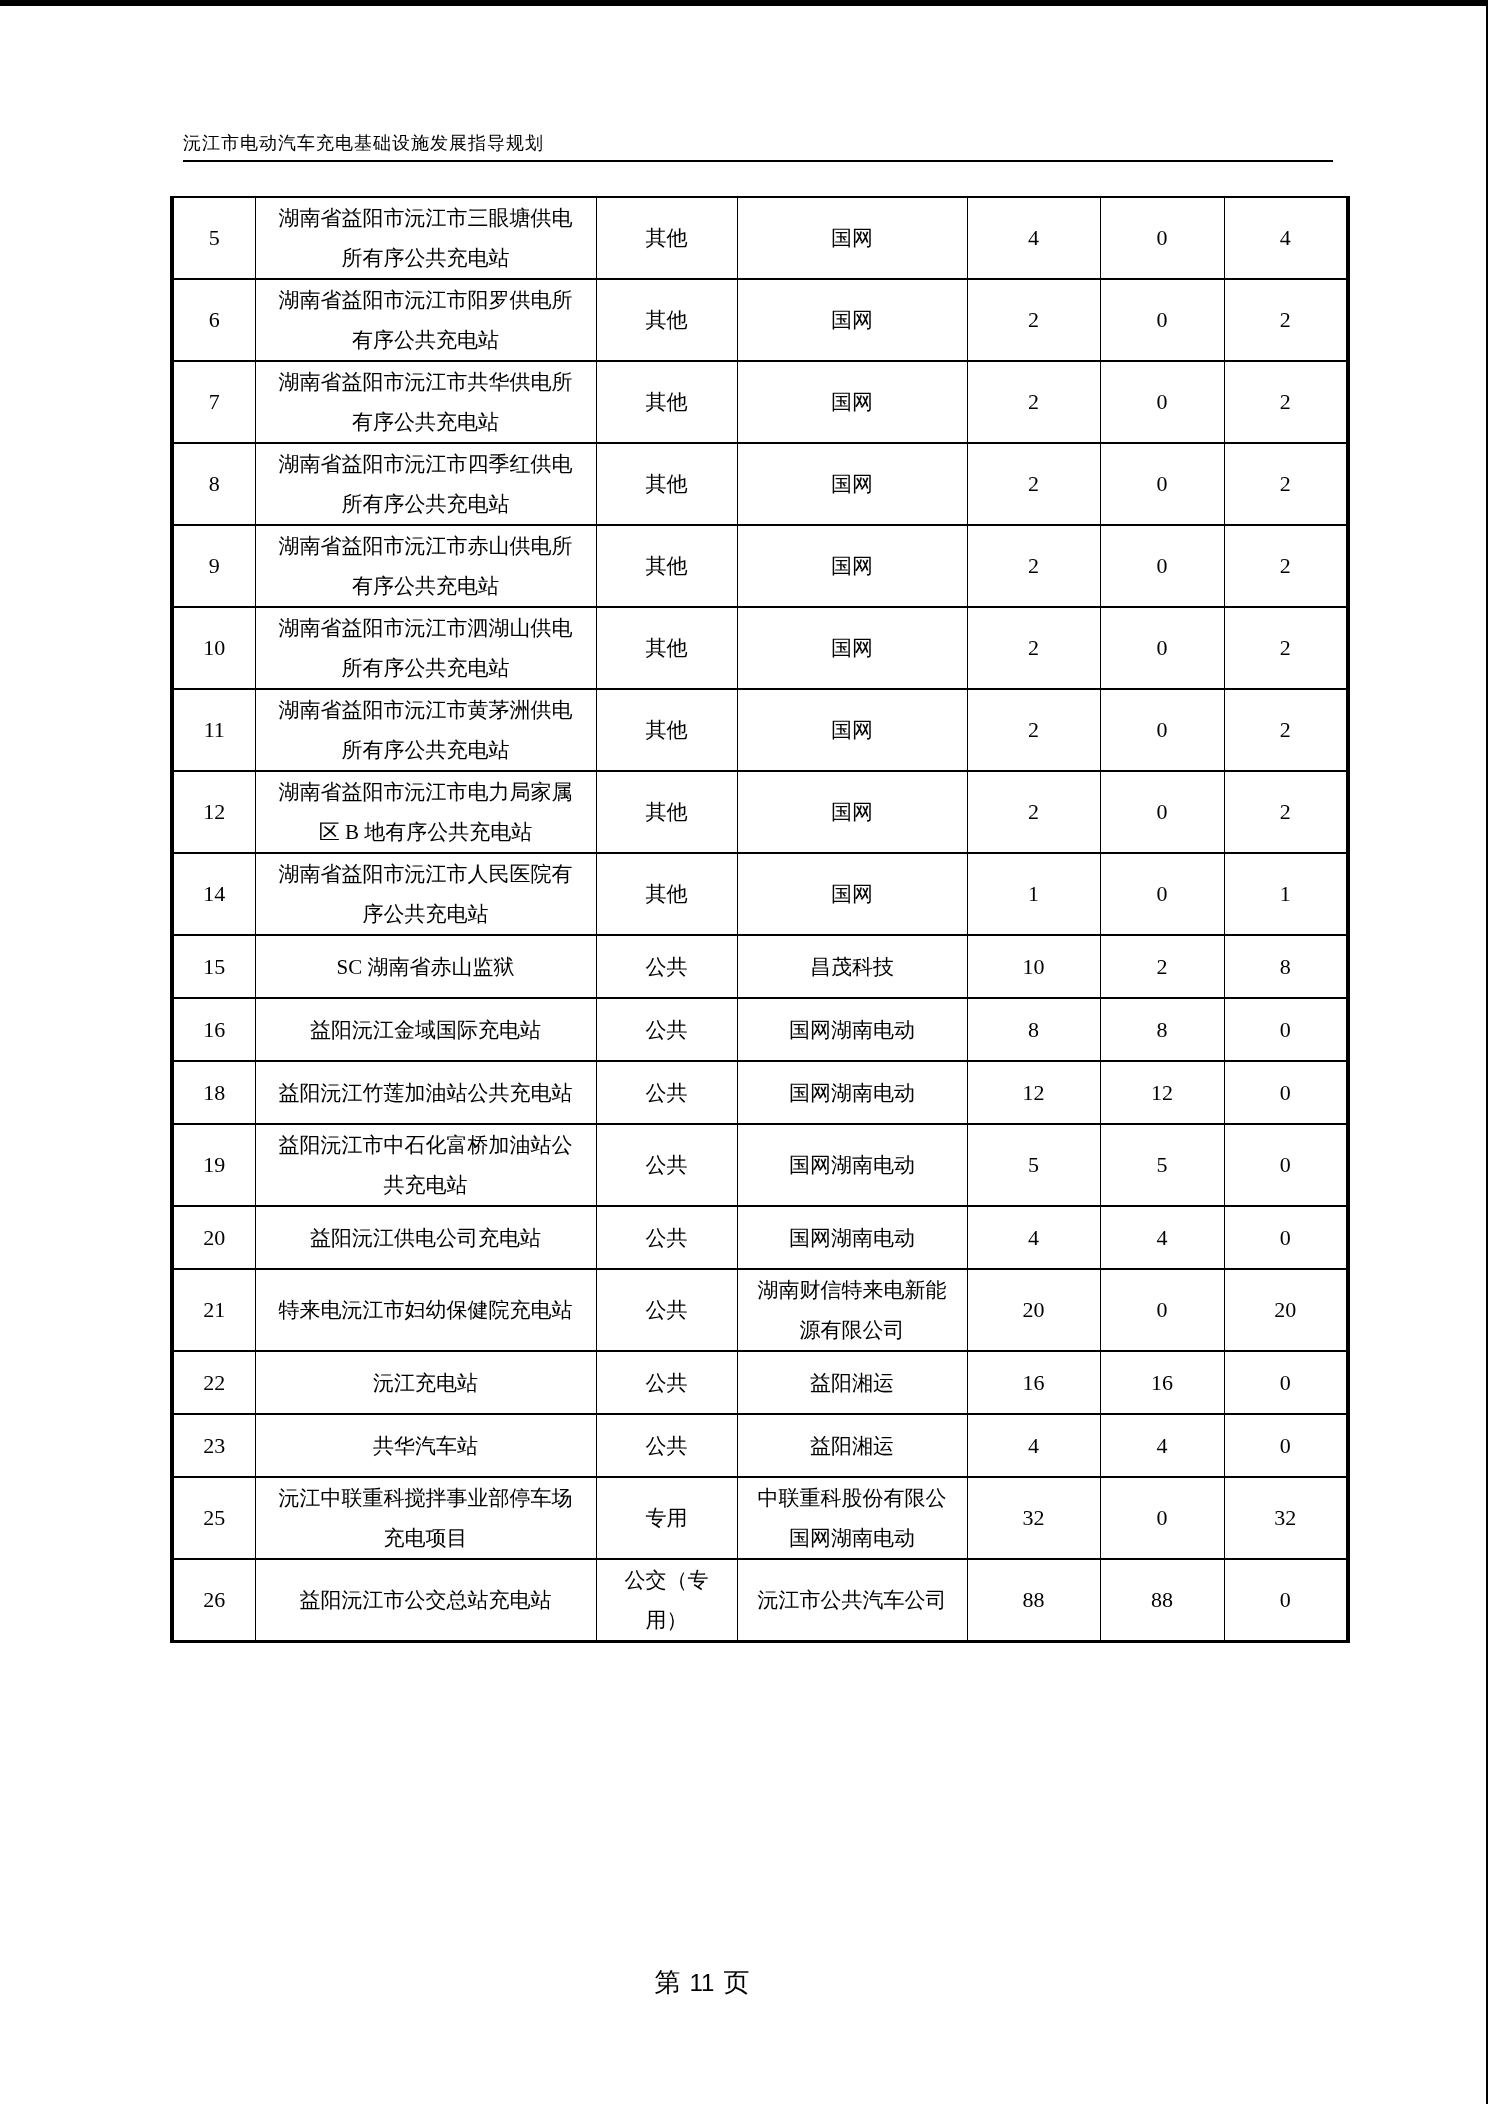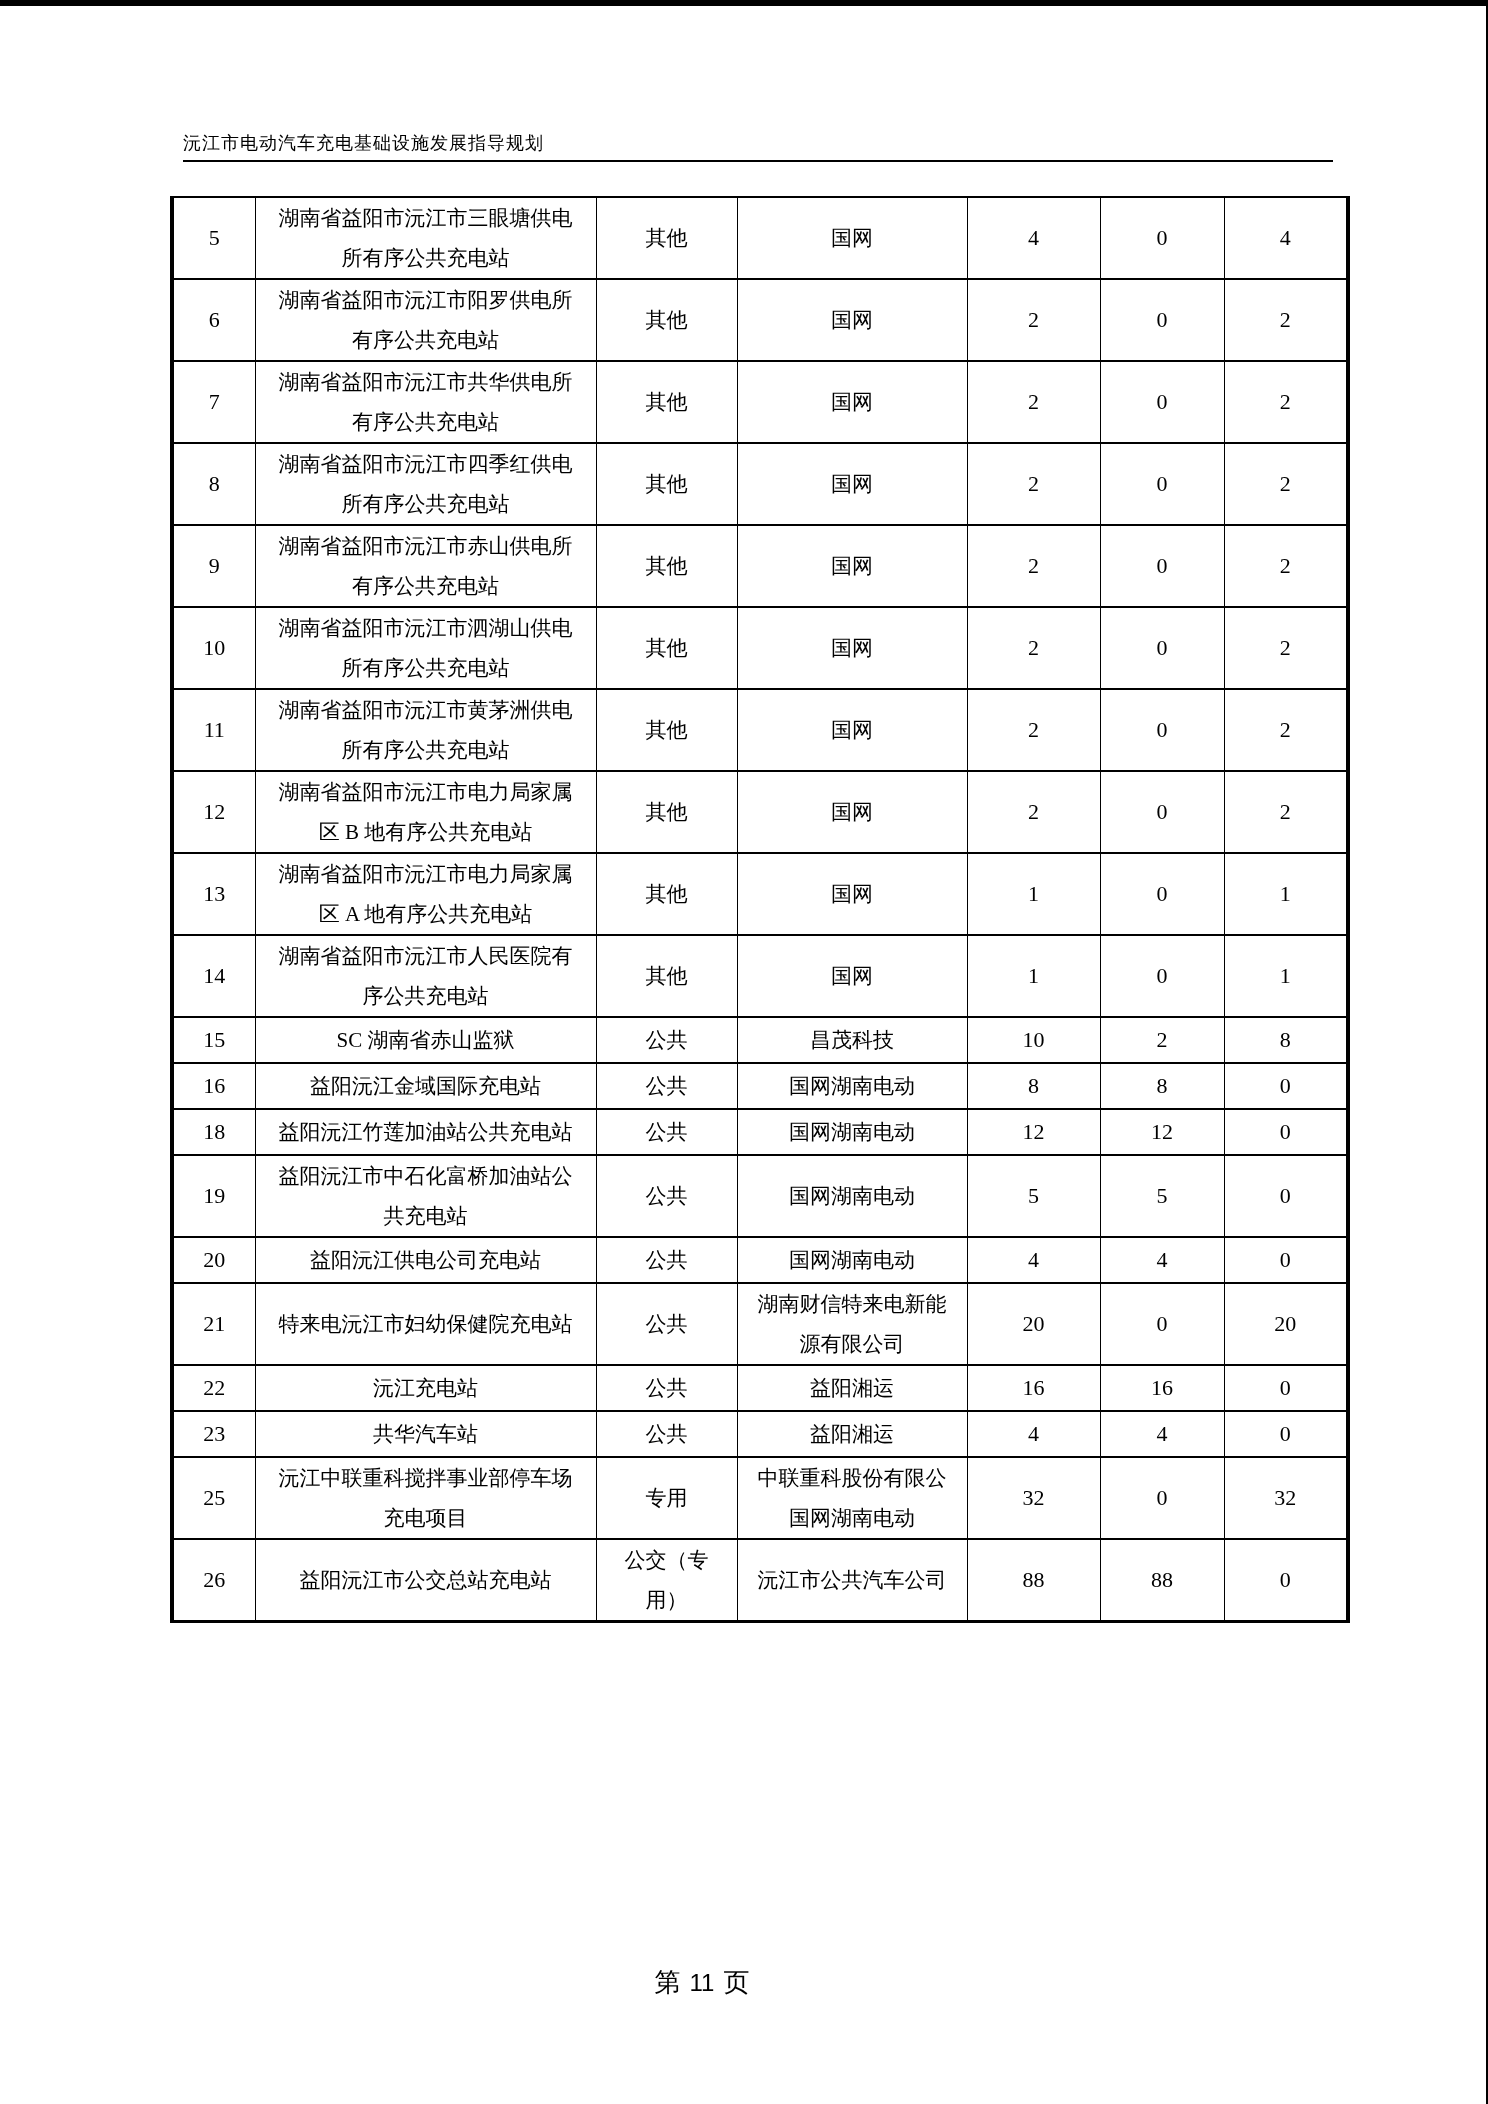--- a/index.html
+++ b/index.html
@@ -25,21 +25,21 @@
     border-left:4px solid #000; border-right:4px solid #000;
   }
   .station-table td {
     border-left:1.5px solid #000; border-right:1.5px solid #000;
     border-top:2px solid #000; border-bottom:2px solid #000;
     text-align:center; vertical-align:middle;
     font-size:21px; line-height:40px;
     padding:0; white-space:pre-line; overflow:hidden;
   }
   .station-table tr.tall  { height:79px; }
-  .station-table tr.short { height:46px; }
+  .station-table tr.short { height:63px; }
   .station-table td.cell-no,
   .station-table td.cell-num1,
   .station-table td.cell-num2,
   .station-table td.cell-num3 { font-size:22px; }
 
   .page-footer {
     position:absolute; top:1966px; left:0; width:1404px;
     text-align:center; font-size:26px; line-height:34px;
   }
   .page-footer .page-num {
@@ -141,30 +141,20 @@
         <td class="cell-no">12</td>
         <td class="cell-name">湖南省益阳市沅江市电力局家属
 区 B 地有序公共充电站</td>
         <td class="cell-type">其他</td>
         <td class="cell-operator">国网</td>
         <td class="cell-num1">2</td>
         <td class="cell-num2">0</td>
         <td class="cell-num3">2</td>
       </tr>
       <tr class="tall">
-        <td class="cell-no">13</td>
-        <td class="cell-name">湖南省益阳市沅江市电力局家属
-区 A 地有序公共充电站</td>
-        <td class="cell-type">其他</td>
-        <td class="cell-operator">国网</td>
-        <td class="cell-num1">1</td>
-        <td class="cell-num2">0</td>
-        <td class="cell-num3">1</td>
-      </tr>
-      <tr class="tall">
         <td class="cell-no">14</td>
         <td class="cell-name">湖南省益阳市沅江市人民医院有
 序公共充电站</td>
         <td class="cell-type">其他</td>
         <td class="cell-operator">国网</td>
         <td class="cell-num1">1</td>
         <td class="cell-num2">0</td>
         <td class="cell-num3">1</td>
       </tr>
       <tr class="short">

